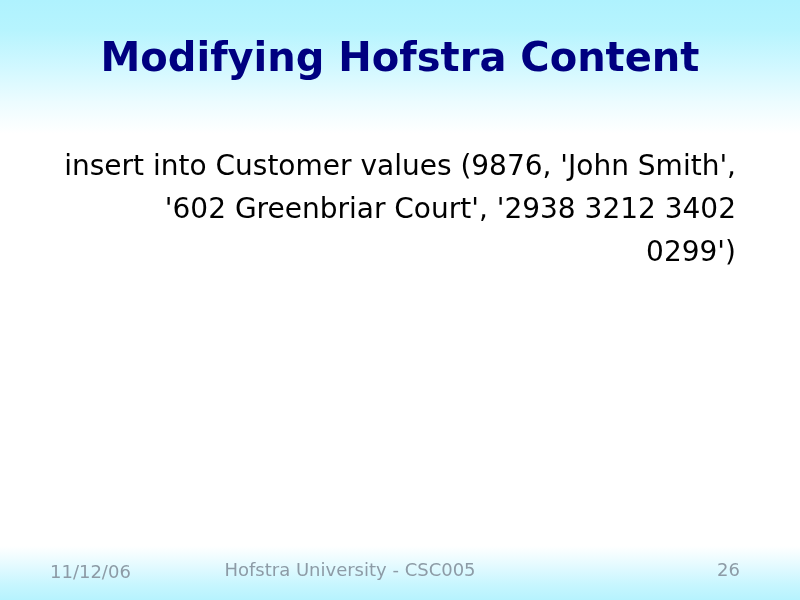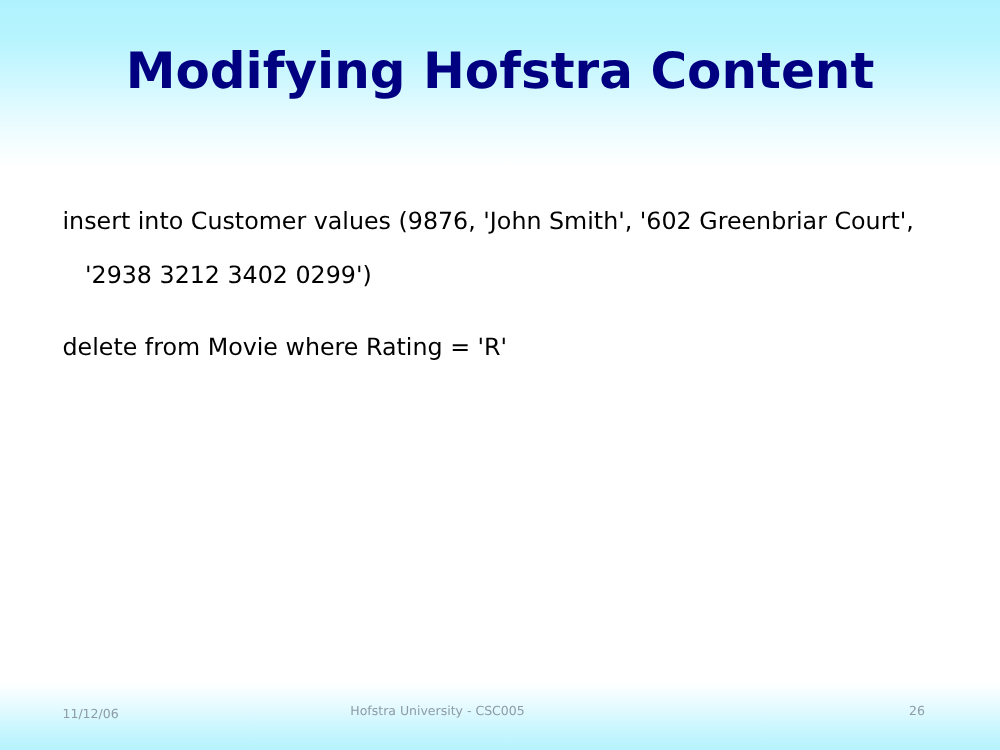--- a/index.html
+++ b/index.html
@@ -68,43 +68,44 @@
   
   .body-block {
     position: absolute;
     left: 50px;
     top: 144px;
     width: 686px;
   }
   .stmt {
     color: #000000;
     font-family: "DejaVu Sans", sans-serif;
-    font-size: 19px;
+    font-size: 28px;
     line-height: 43px;
     text-indent: -18px;
     padding-left: 18px;
-    margin: 12px 0 15px 0;
+    margin: 0 0 15px 0;
+    text-align: right;
   }
   .stmt:last-child {
     margin-bottom: 0;
   }
 
   
   .footer {
     position: absolute;
     left: 0;
     bottom: 0;
     width: 800px;
     height: 54px;
   }
   .footer-text {
     position: absolute;
     color: #8d9ba6;
     font-family: "DejaVu Sans", sans-serif;
-    font-size: 10px;
+    font-size: 18px;
     line-height: 16px;
     white-space: nowrap;
   }
   .footer-date {
     left: 50px;
     top: 18px;
   }
   .footer-center {
     left: 0;
     width: 700px;
@@ -123,21 +124,20 @@
 <body>
 
 <div class="slide">
 
   <div class="band-top"></div>
 
   <div class="title">Modifying Hofstra Content</div>
 
   <div class="body-block">
     <p class="stmt">insert into Customer values (9876, 'John Smith', '602 Greenbriar Court', '2938 3212 3402 0299')</p>
-    <p class="stmt">delete from Movie where Rating = 'R'</p>
   </div>
 
   <div class="band-bottom"></div>
 
   <div class="footer">
     <div class="footer-text footer-date">11/12/06</div>
     <div class="footer-text footer-center">Hofstra University - CSC005</div>
     <div class="footer-text footer-page">26</div>
   </div>
 

